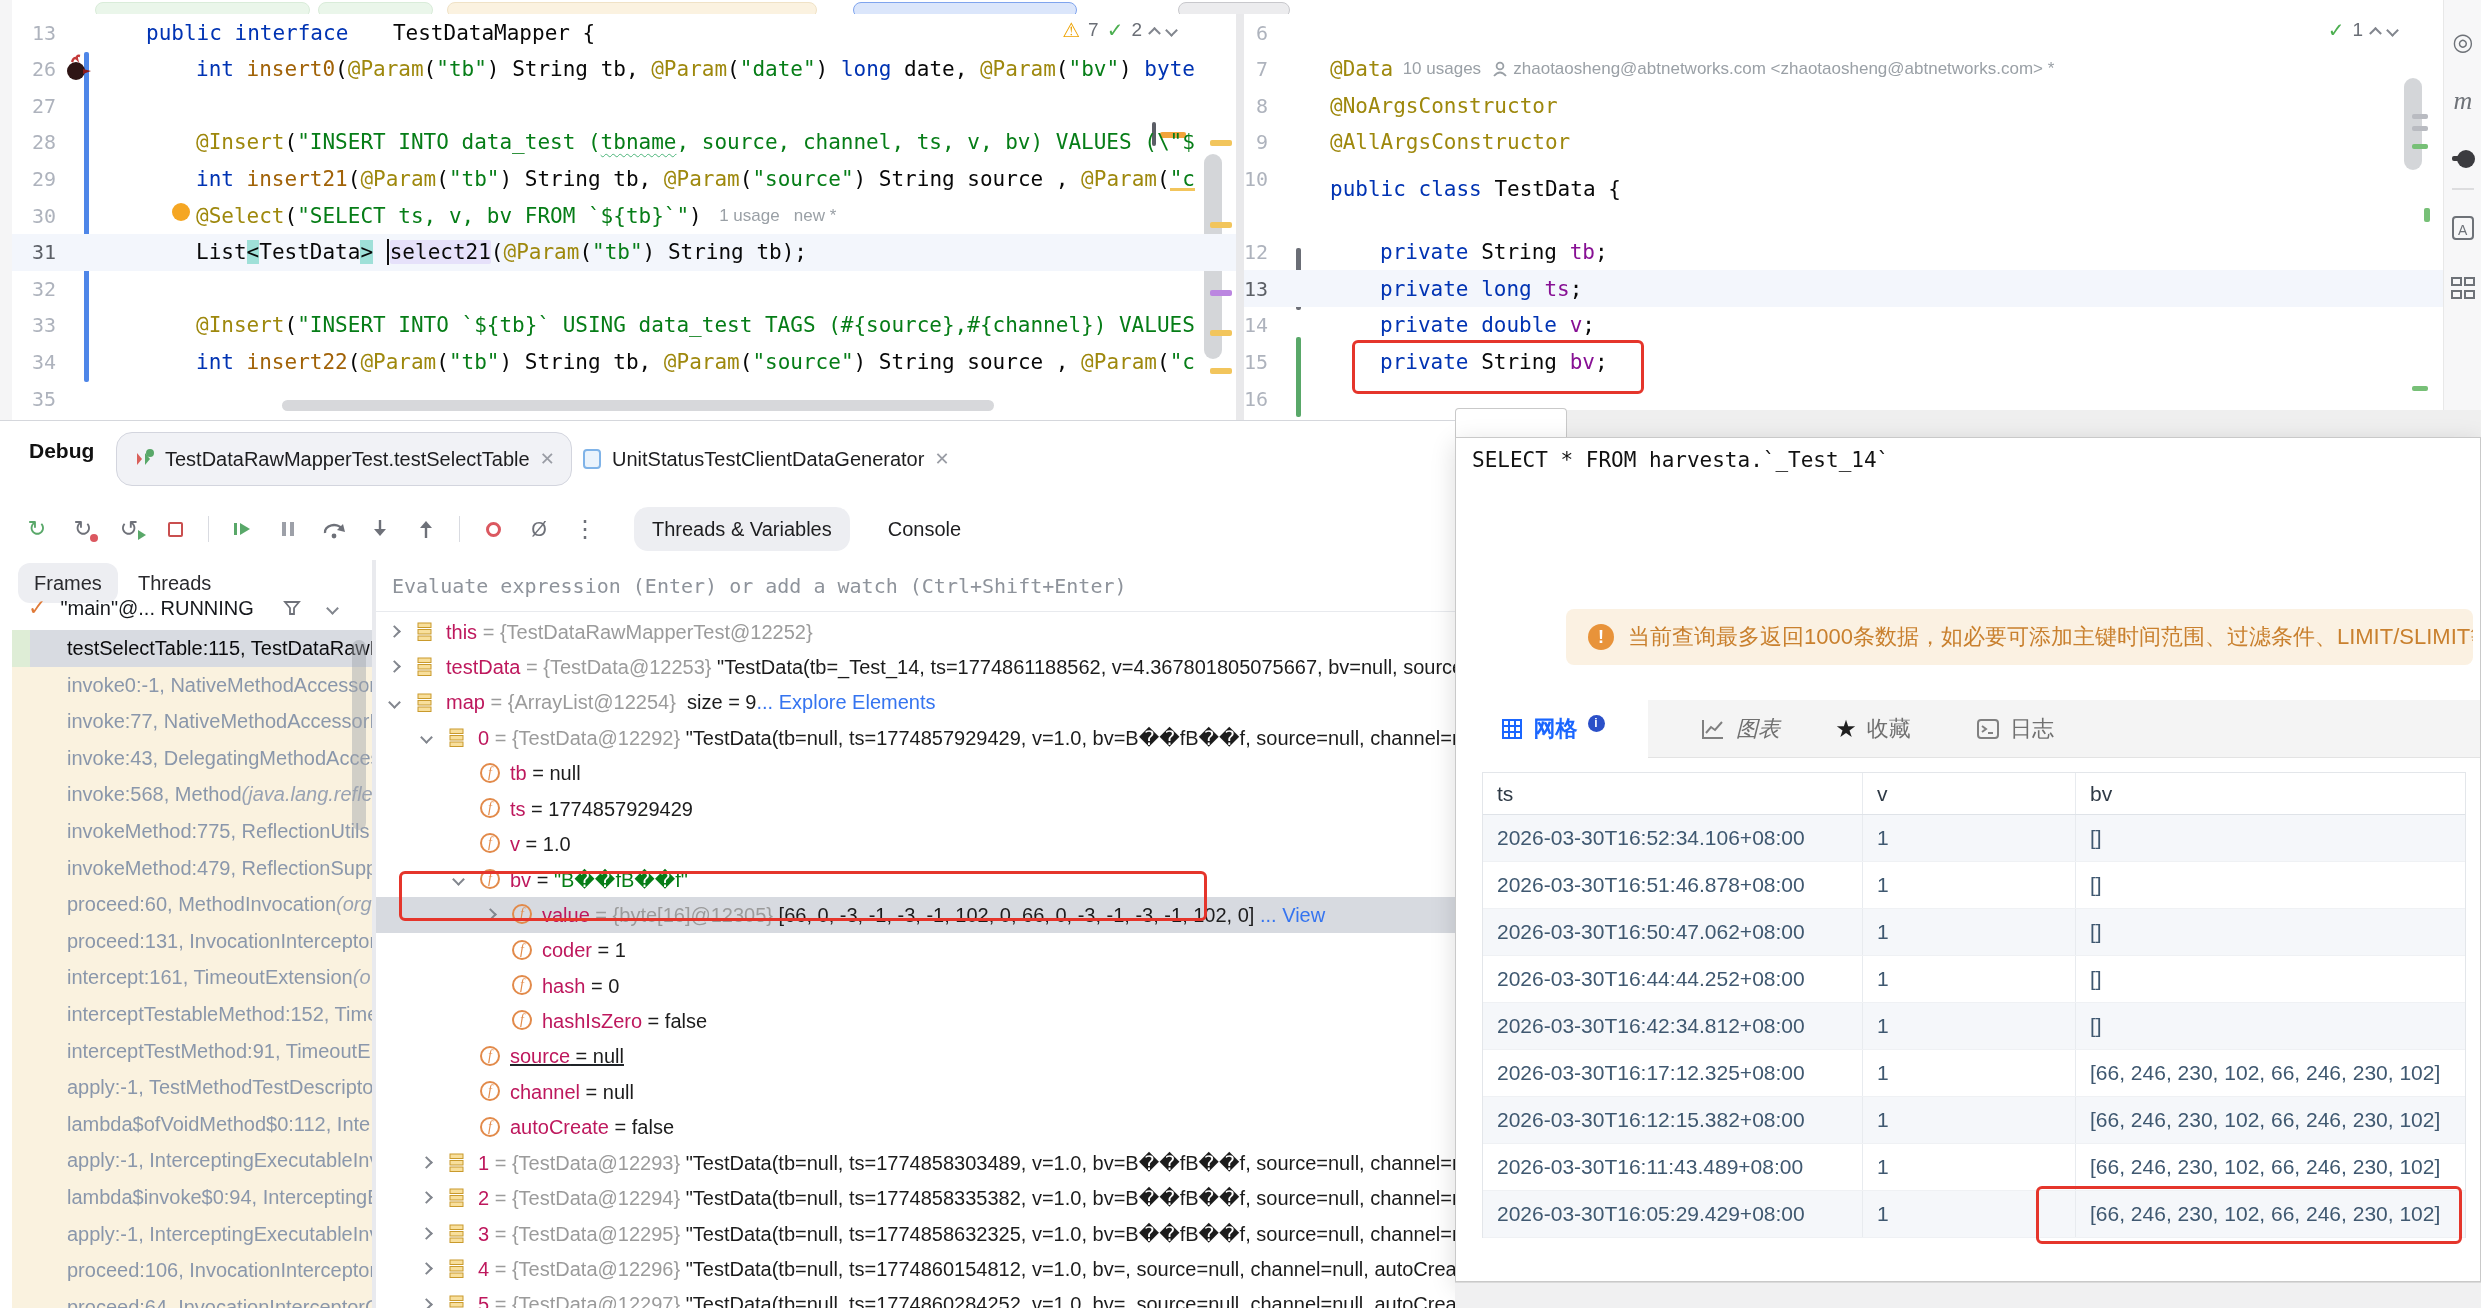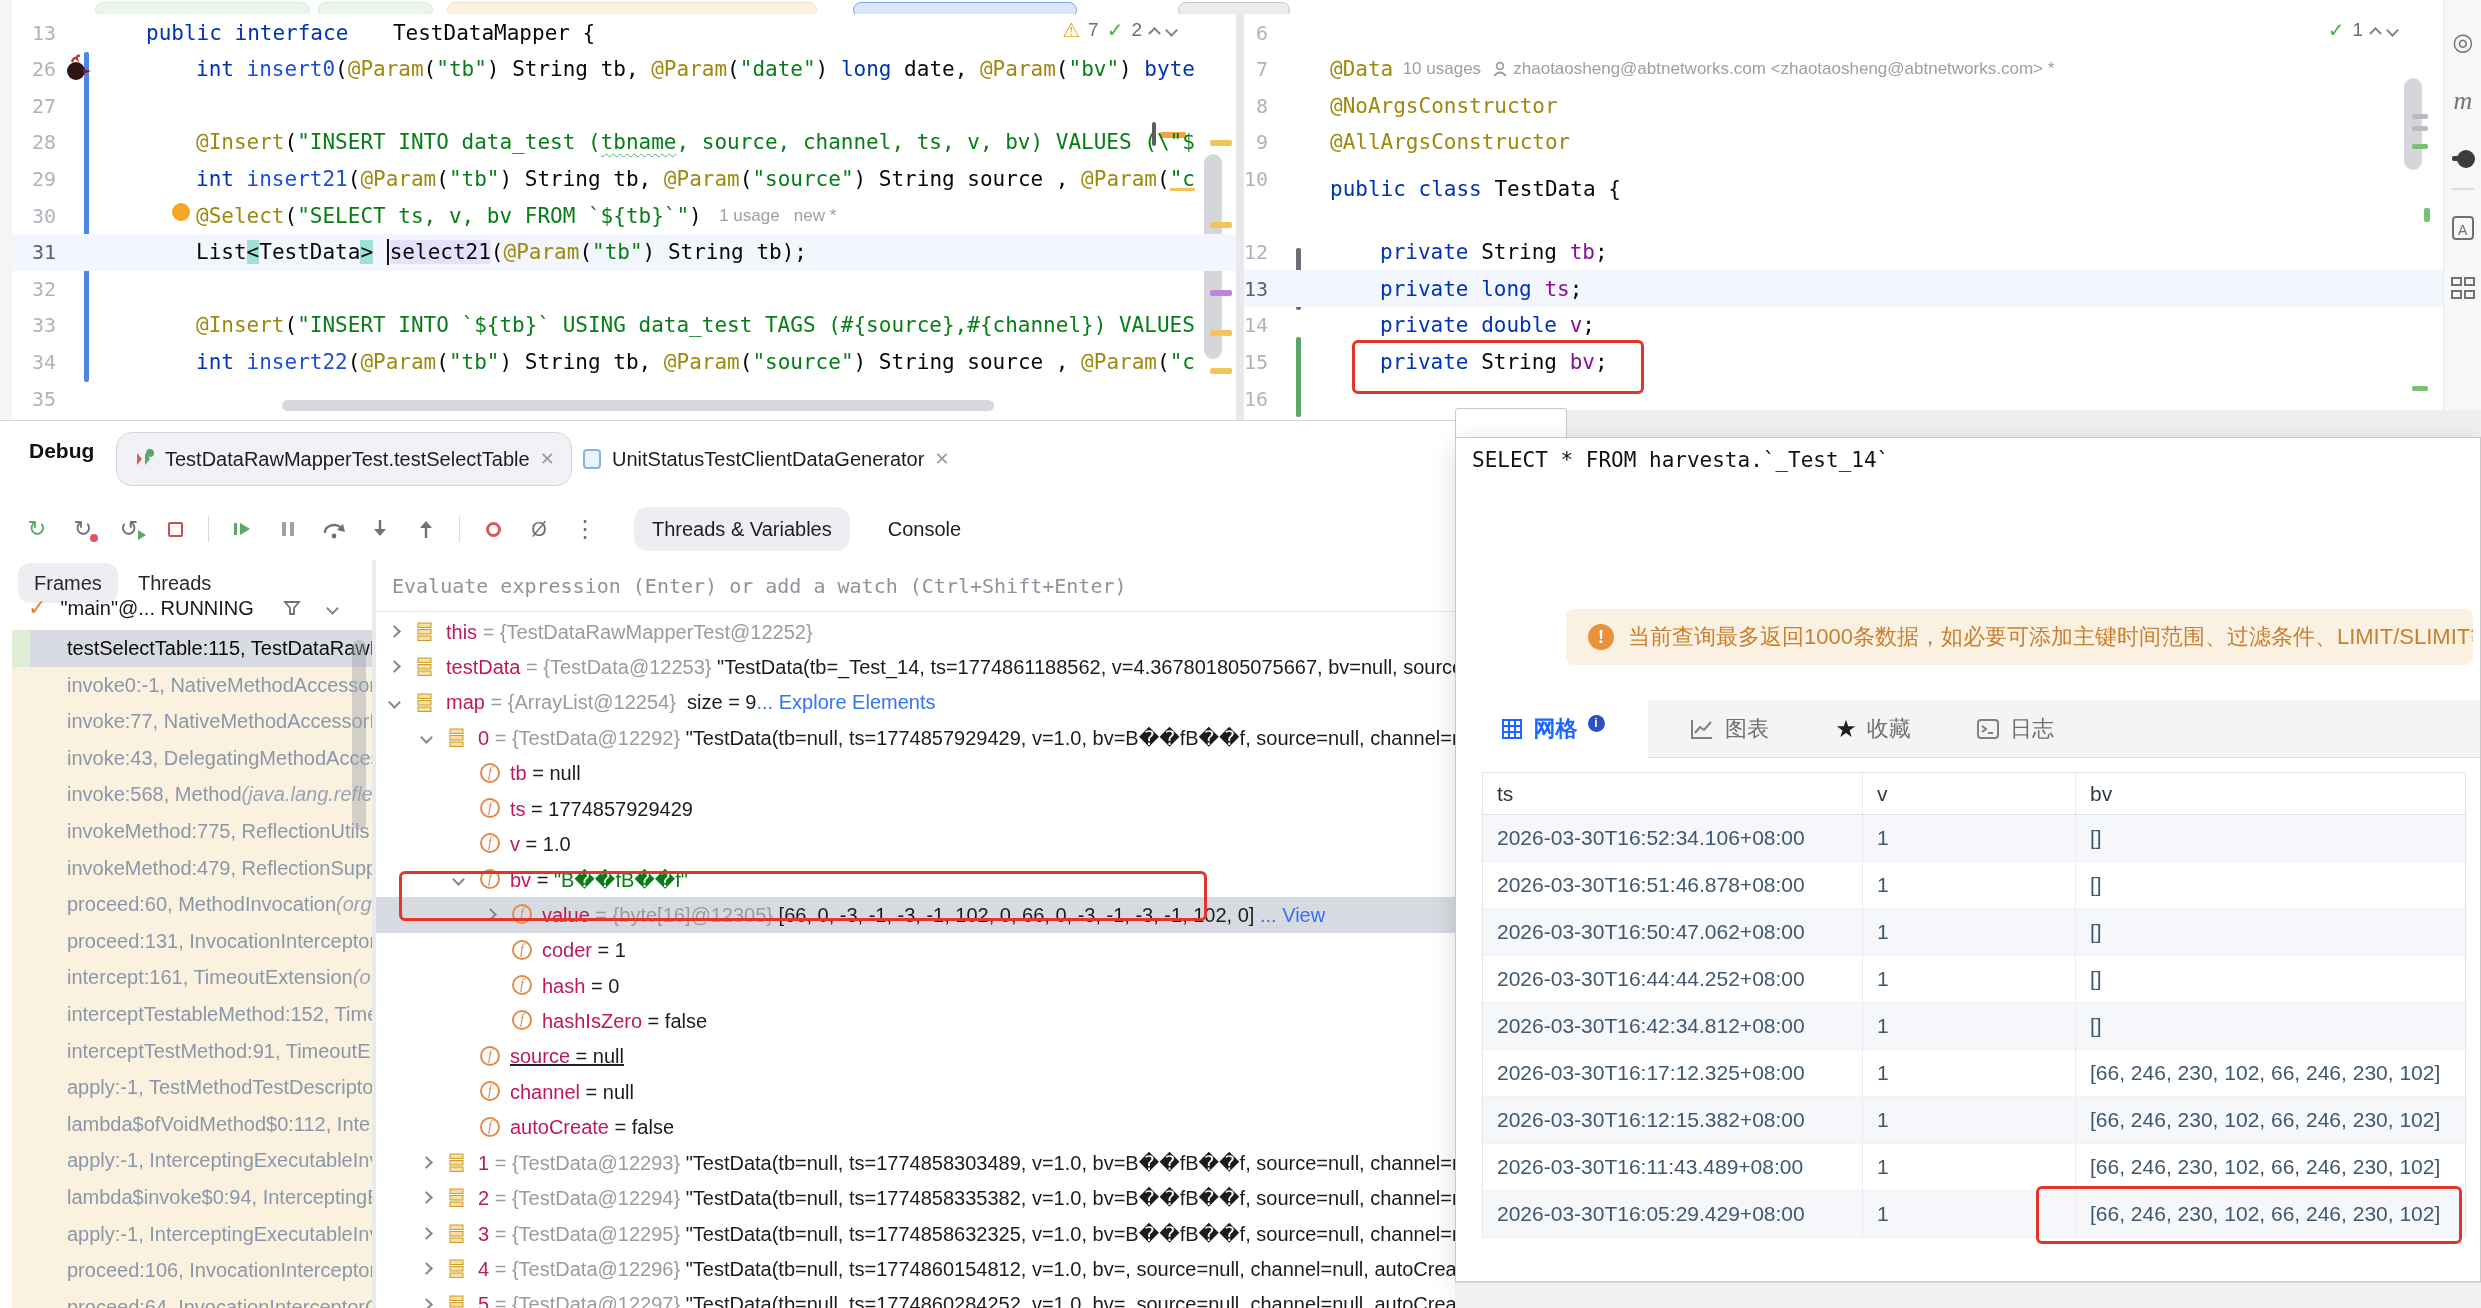--- a/index.html
+++ b/index.html
@@ -18,21 +18,21 @@
   
   .editor { position:absolute; top:14px; height:406px; background:#fff; overflow:hidden; }
   .ed-line { position:absolute; left:0; right:0; height:37px; display:flex; align-items:center; }
   .ed-line.hl { background:#F3F6FC; }
   .lnum { position:absolute; top:0; height:37px; display:flex; align-items:center; justify-content:flex-end;
           color:#AEB3BD; font-size:20px; font-family:"DejaVu Sans Mono",monospace; }
   .lnum.cur { color:#5C6067; }
   .codebit { position:absolute; top:0; height:37px; display:flex; align-items:center; white-space:pre;
              font-family:"DejaVu Sans Mono",monospace; font-size:21px; }
   .tk-k { color:#0033B3; } .tk-a { color:#9E880D; } .tk-s { color:#067D17; }
-  .tk-d { color:#080808; } .tk-m { color:#1d4ed8; } .tk-f { color:#871094; }
+  .tk-d { color:#080808; } .tk-m { color:#a16207; } .tk-f { color:#871094; }
   .tk-hint { color:#9AA0A6; font-family:"Liberation Sans",sans-serif; font-size:17px; }
   .tk-sq { text-decoration:underline wavy #4CB57A 1px; text-underline-offset:4px; }
   .tk-ul { box-shadow:inset 0 -3px 0 #F2C55C; }
   .tk-selhl { background:#E6E1FA; border-radius:2px; }
   .tk-br { background:#9FE0D8; }
   .caret { display:inline-block; width:2px; height:26px; background:#111; margin:0 1px; }
   .changebar { position:absolute; width:5px; border-radius:2px; }
   .gutter-icon { position:absolute; }
   .stripe-mark { position:absolute; border-radius:2px; }
   .vscroll { position:absolute; width:18px; border-radius:9px; background:rgba(160,163,170,.45); }
@@ -619,21 +619,21 @@
             <rect x="3" y="3" width="18" height="18" fill="none" stroke="#1A66FF" stroke-width="2"></rect>
             <line x1="3" y1="9" x2="21" y2="9" stroke="#1A66FF" stroke-width="2"></line>
             <line x1="3" y1="15" x2="21" y2="15" stroke="#1A66FF" stroke-width="2"></line>
             <line x1="9" y1="3" x2="9" y2="21" stroke="#1A66FF" stroke-width="2"></line>
             <line x1="15" y1="3" x2="15" y2="21" stroke="#1A66FF" stroke-width="2"></line>
           </svg>
         </span>
         <span>网格</span>
         <span class="info-badge">i</span>
       </div>
-      <div class="sql-tab" style="left: 208px; width: 130px; justify-content: center;">
+      <div class="sql-tab" style="left: 194px; width: 130px; justify-content: flex-end; font-style: italic;">
         <span>
           <svg width="26" height="24" viewBox="0 0 26 24">
             <polyline points="3,3 3,21 23,21" fill="none" stroke="#808080" stroke-width="2"></polyline>
             <polyline points="6,16 11,10 15,13 22,5" fill="none" stroke="#808080" stroke-width="2"></polyline>
           </svg>
         </span>
         <span>图表</span>
       </div>
       <div class="sql-tab" style="left: 352px; width: 130px; justify-content: center;">
         <span><span style="font-size:24px;color:#1F1F1F;">★</span></span>

